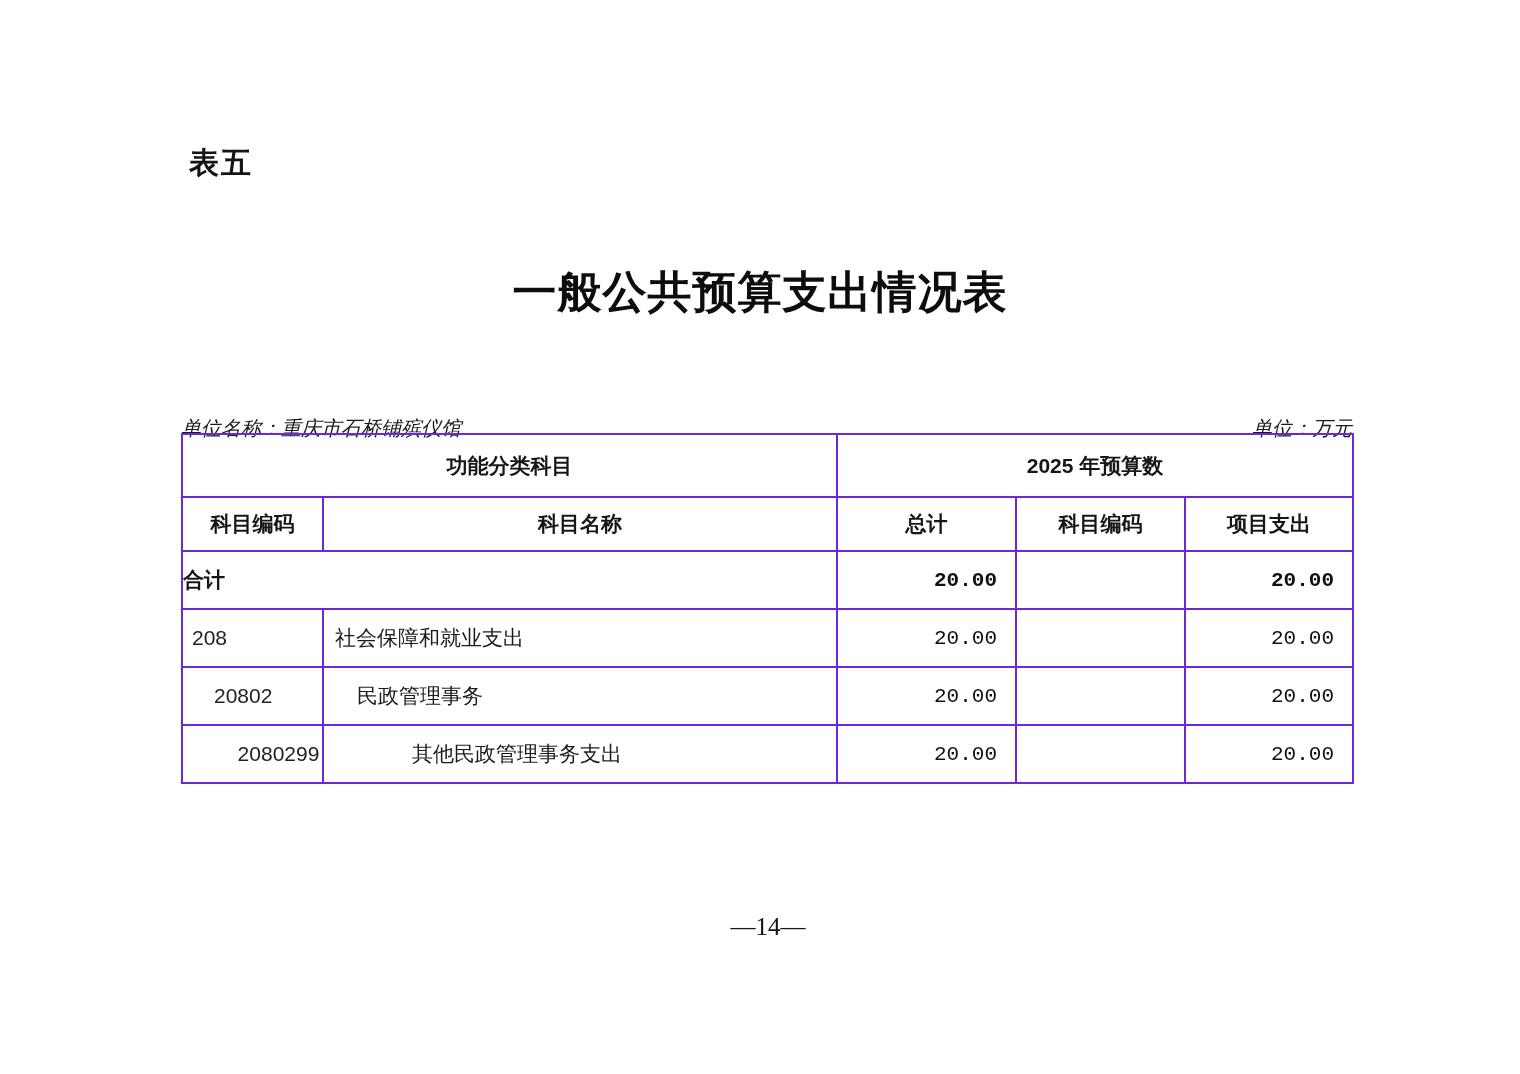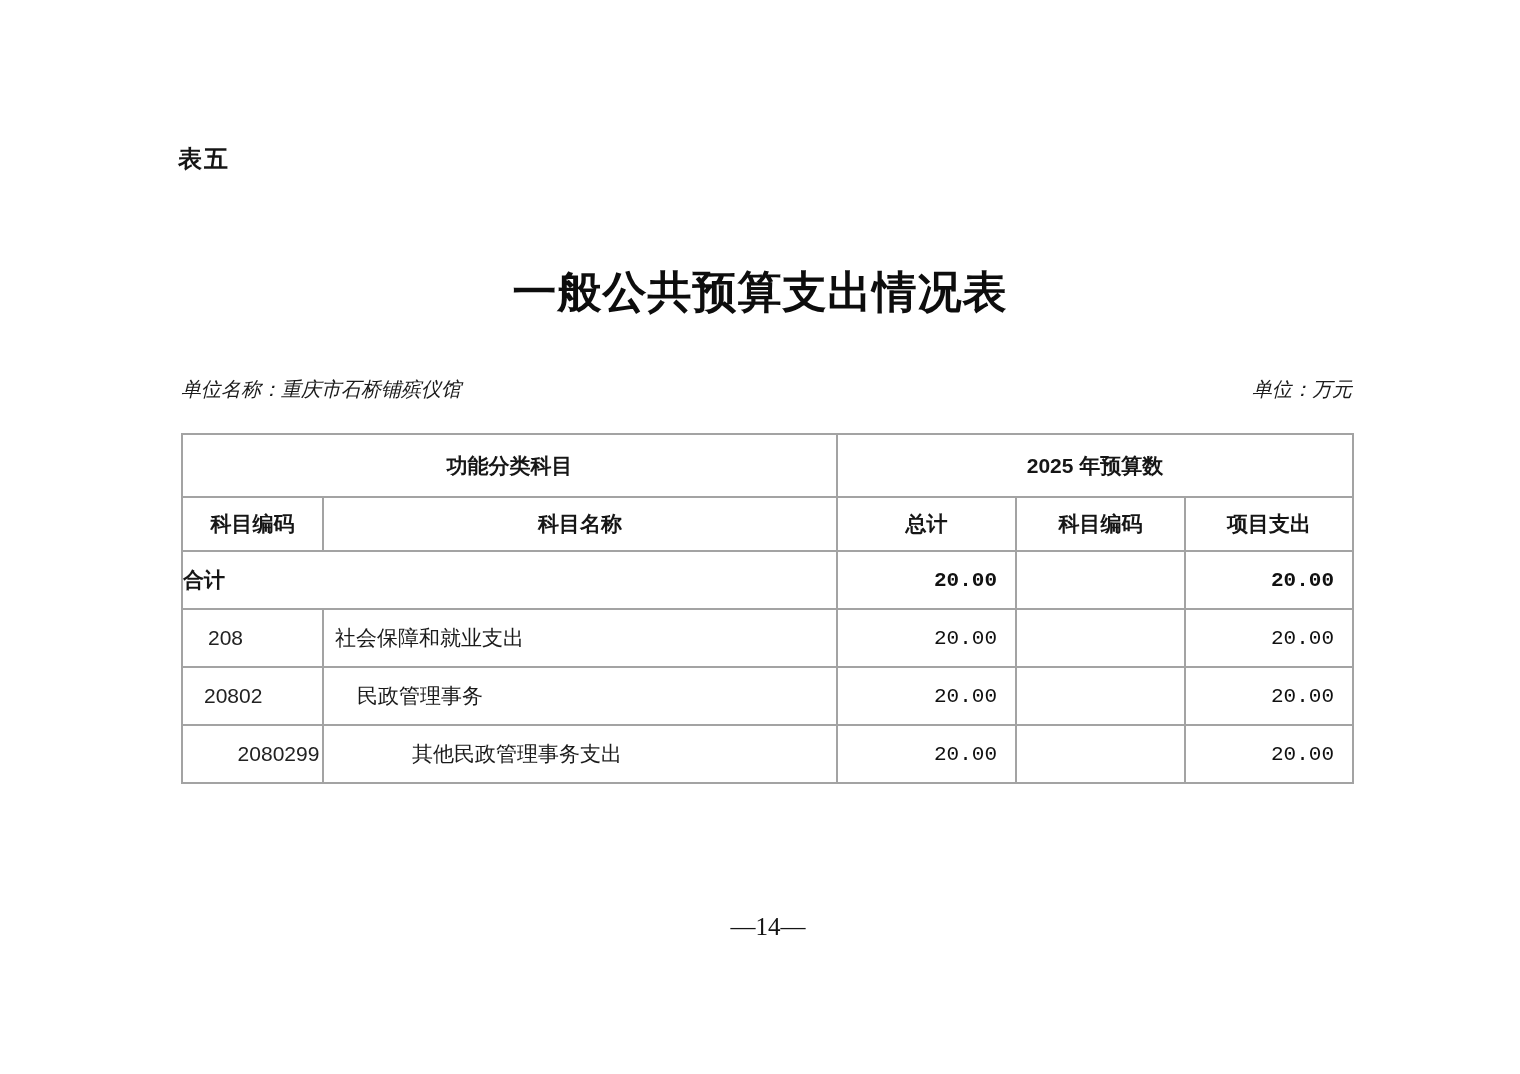--- a/index.html
+++ b/index.html
@@ -14,64 +14,64 @@
   }
   .page {
     position: absolute;
     left: 0; top: 0;
     width: 1520px;
     height: 1074px;
     background: #ffffff;
   }
   .table-label {
     position: absolute;
-    left: 178px;
+    left: 189px;
     top: 143px;
     font-family: "Liberation Sans", "DejaVu Sans", sans-serif;
     font-weight: bold;
-    font-size: 24px;
+    font-size: 30px;
     letter-spacing: 2px;
     color: #151515;
   }
   .doc-title {
     position: absolute;
     left: 0;
     top: 263px;
     width: 100%;
     text-align: center;
     font-family: "Liberation Serif", "DejaVu Serif", serif;
     font-weight: bold;
     font-size: 44px;
     letter-spacing: 1px;
     color: #0d0d0d;
   }
   .unit-line {
     position: absolute;
     left: 181px;
-    top: 376px;
+    top: 415px;
     width: 1171px;
     display: flex;
     justify-content: space-between;
     align-items: flex-end;
     font-family: "Liberation Serif", "DejaVu Serif", serif;
     font-style: italic;
     font-size: 20px;
     color: #1a1a1a;
   }
   .budget-table {
     position: absolute;
     left: 181px;
     top: 433px;
     width: 1171px;
     border-collapse: collapse;
     table-layout: fixed;
   }
   .budget-table th,
   .budget-table td {
-    border: 2px solid #a3a3a3;
+    border: 2px solid #6d28d9;
     overflow: hidden;
     white-space: nowrap;
   }
   .budget-table th {
     font-family: "Liberation Sans", "DejaVu Sans", sans-serif;
     font-weight: bold;
     font-size: 21px;
     text-align: center;
     color: #161616;
   }
@@ -98,22 +98,22 @@
     color: #1a1a1a;
   }
   td.num {
     font-family: Liberation Mono, monospace;
     font-size: 21px;
     text-align: right;
     padding-right: 18px;
     color: #111111;
   }
   td.num.bold { font-weight: bold; }
-  .lvl0 td.code { padding-left: 25px; }
-  .lvl1 td.code { padding-left: 21px; margin-left: 8px; }
+  .lvl0 td.code { padding-left: 9px; }
+  .lvl1 td.code { padding-left: 31px; margin-left: 8px; }
   .lvl2 td.code { padding-left: 52px; text-align: center; }
   .lvl0 td.name { padding-left: 11px; }
   .lvl1 td.name { padding-left: 33px; border-radius: 10px; }
   .lvl2 td.name { padding-left: 88px; }
   .page-number {
     position: absolute;
     left: 0;
     top: 913px;
     width: 100%;
     text-align: center;

